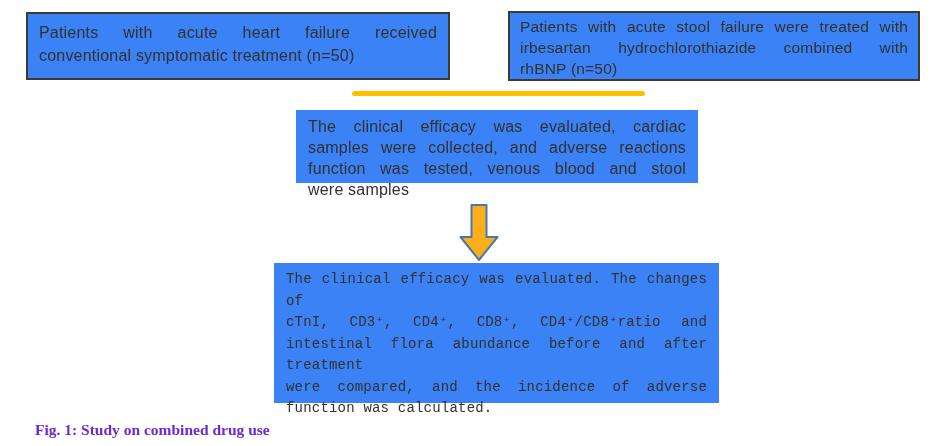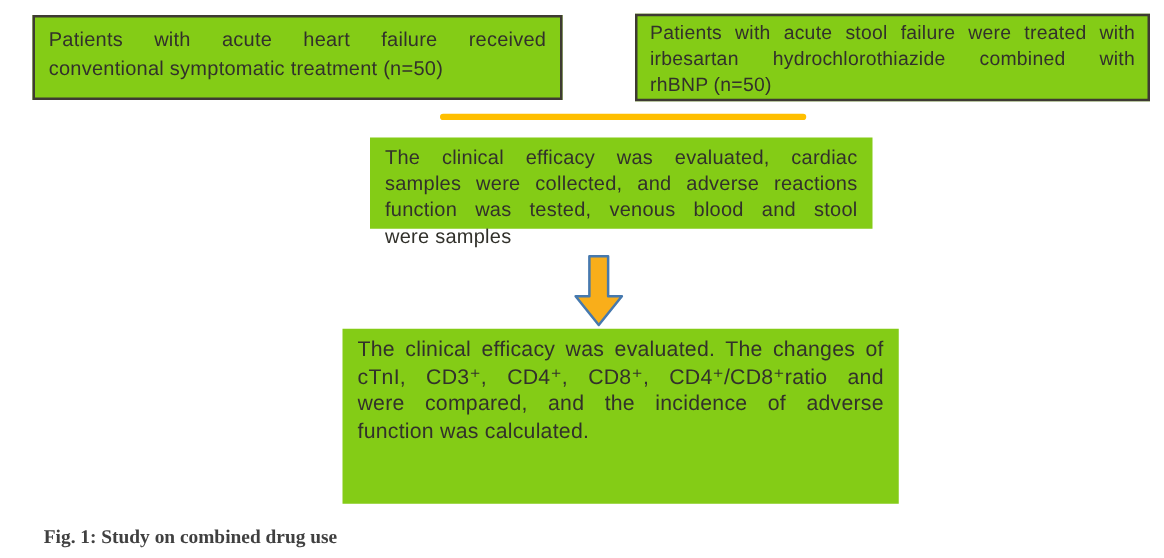--- a/index.html
+++ b/index.html
@@ -7,21 +7,21 @@
     position: relative;
     width: 931px;
     height: 446px;
     background: #ffffff;
     overflow: hidden;
     font-family: "Liberation Sans", "DejaVu Sans", sans-serif;
     color: #32312b;
   }
   .obox {
     position: absolute;
-    background: #84cc16;
+    background: #3b82f6;
     box-sizing: border-box;
     letter-spacing: 0.2px;
   }
   .obox .ln { text-align: left; white-space: nowrap; overflow: hidden; }
   .obox .ln.s {
     white-space: normal;
     text-align: justify;
     text-align-last: justify;
     text-justify: inter-character;
   }
@@ -48,29 +48,29 @@
     padding: 6px 12px;
     font-size: 16px; line-height: 21px;
   }
   #arrow {
     position: absolute;
     left: 459px; top: 204px; width: 40px; height: 58px;
   }
   #box-bot {
     left: 274px; top: 263px; width: 445px; height: 140px;
     padding: 6px 12px;
-    font-size: 17px; line-height: 21.5px;
+    font-size: 14px; line-height: 21.5px; font-family: Liberation Mono, monospace;
   }
   #caption {
     position: absolute;
     left: 35px; top: 421px;
     font-family: "Liberation Serif", "DejaVu Serif", serif;
     font-weight: bold;
     font-size: 15.5px;
-    color: #404040;
+    color: #6d28d9;
   }
 </style>
 </head>
 <body>
 
 <div class="frame">
 
   <div class="obox" id="box-tl">
     <div class="ln s">Patients with acute heart failure received</div>
     <div class="ln">conventional symptomatic treatment (n=50)</div>
@@ -93,19 +93,20 @@
 
   <svg id="arrow" viewBox="0 0 40 58" xmlns="http://www.w3.org/2000/svg">
     <g stroke="#4679AE">
       <polygon points="12.5,1 27.5,1 27.5,33 38.5,33 20,56 1.5,33 12.5,33" stroke-width="2" stroke-linejoin="round" fill="#F9AE1A"></polygon>
     </g>
   </svg>
 
   <div class="obox" id="box-bot">
     <div class="ln s">The clinical efficacy was evaluated. The changes of</div>
     <div class="ln s">cTnI, CD3⁺, CD4⁺, CD8⁺, CD4⁺/CD8⁺ratio and</div>
+    <div class="ln s">intestinal flora abundance before and after treatment</div>
     <div class="ln s">were compared, and the incidence of adverse</div>
     <div class="ln">function was calculated.</div>
   </div>
 
   <div id="caption">Fig. 1: Study on combined drug use</div>
 
 </div>
 
 </body></html>

